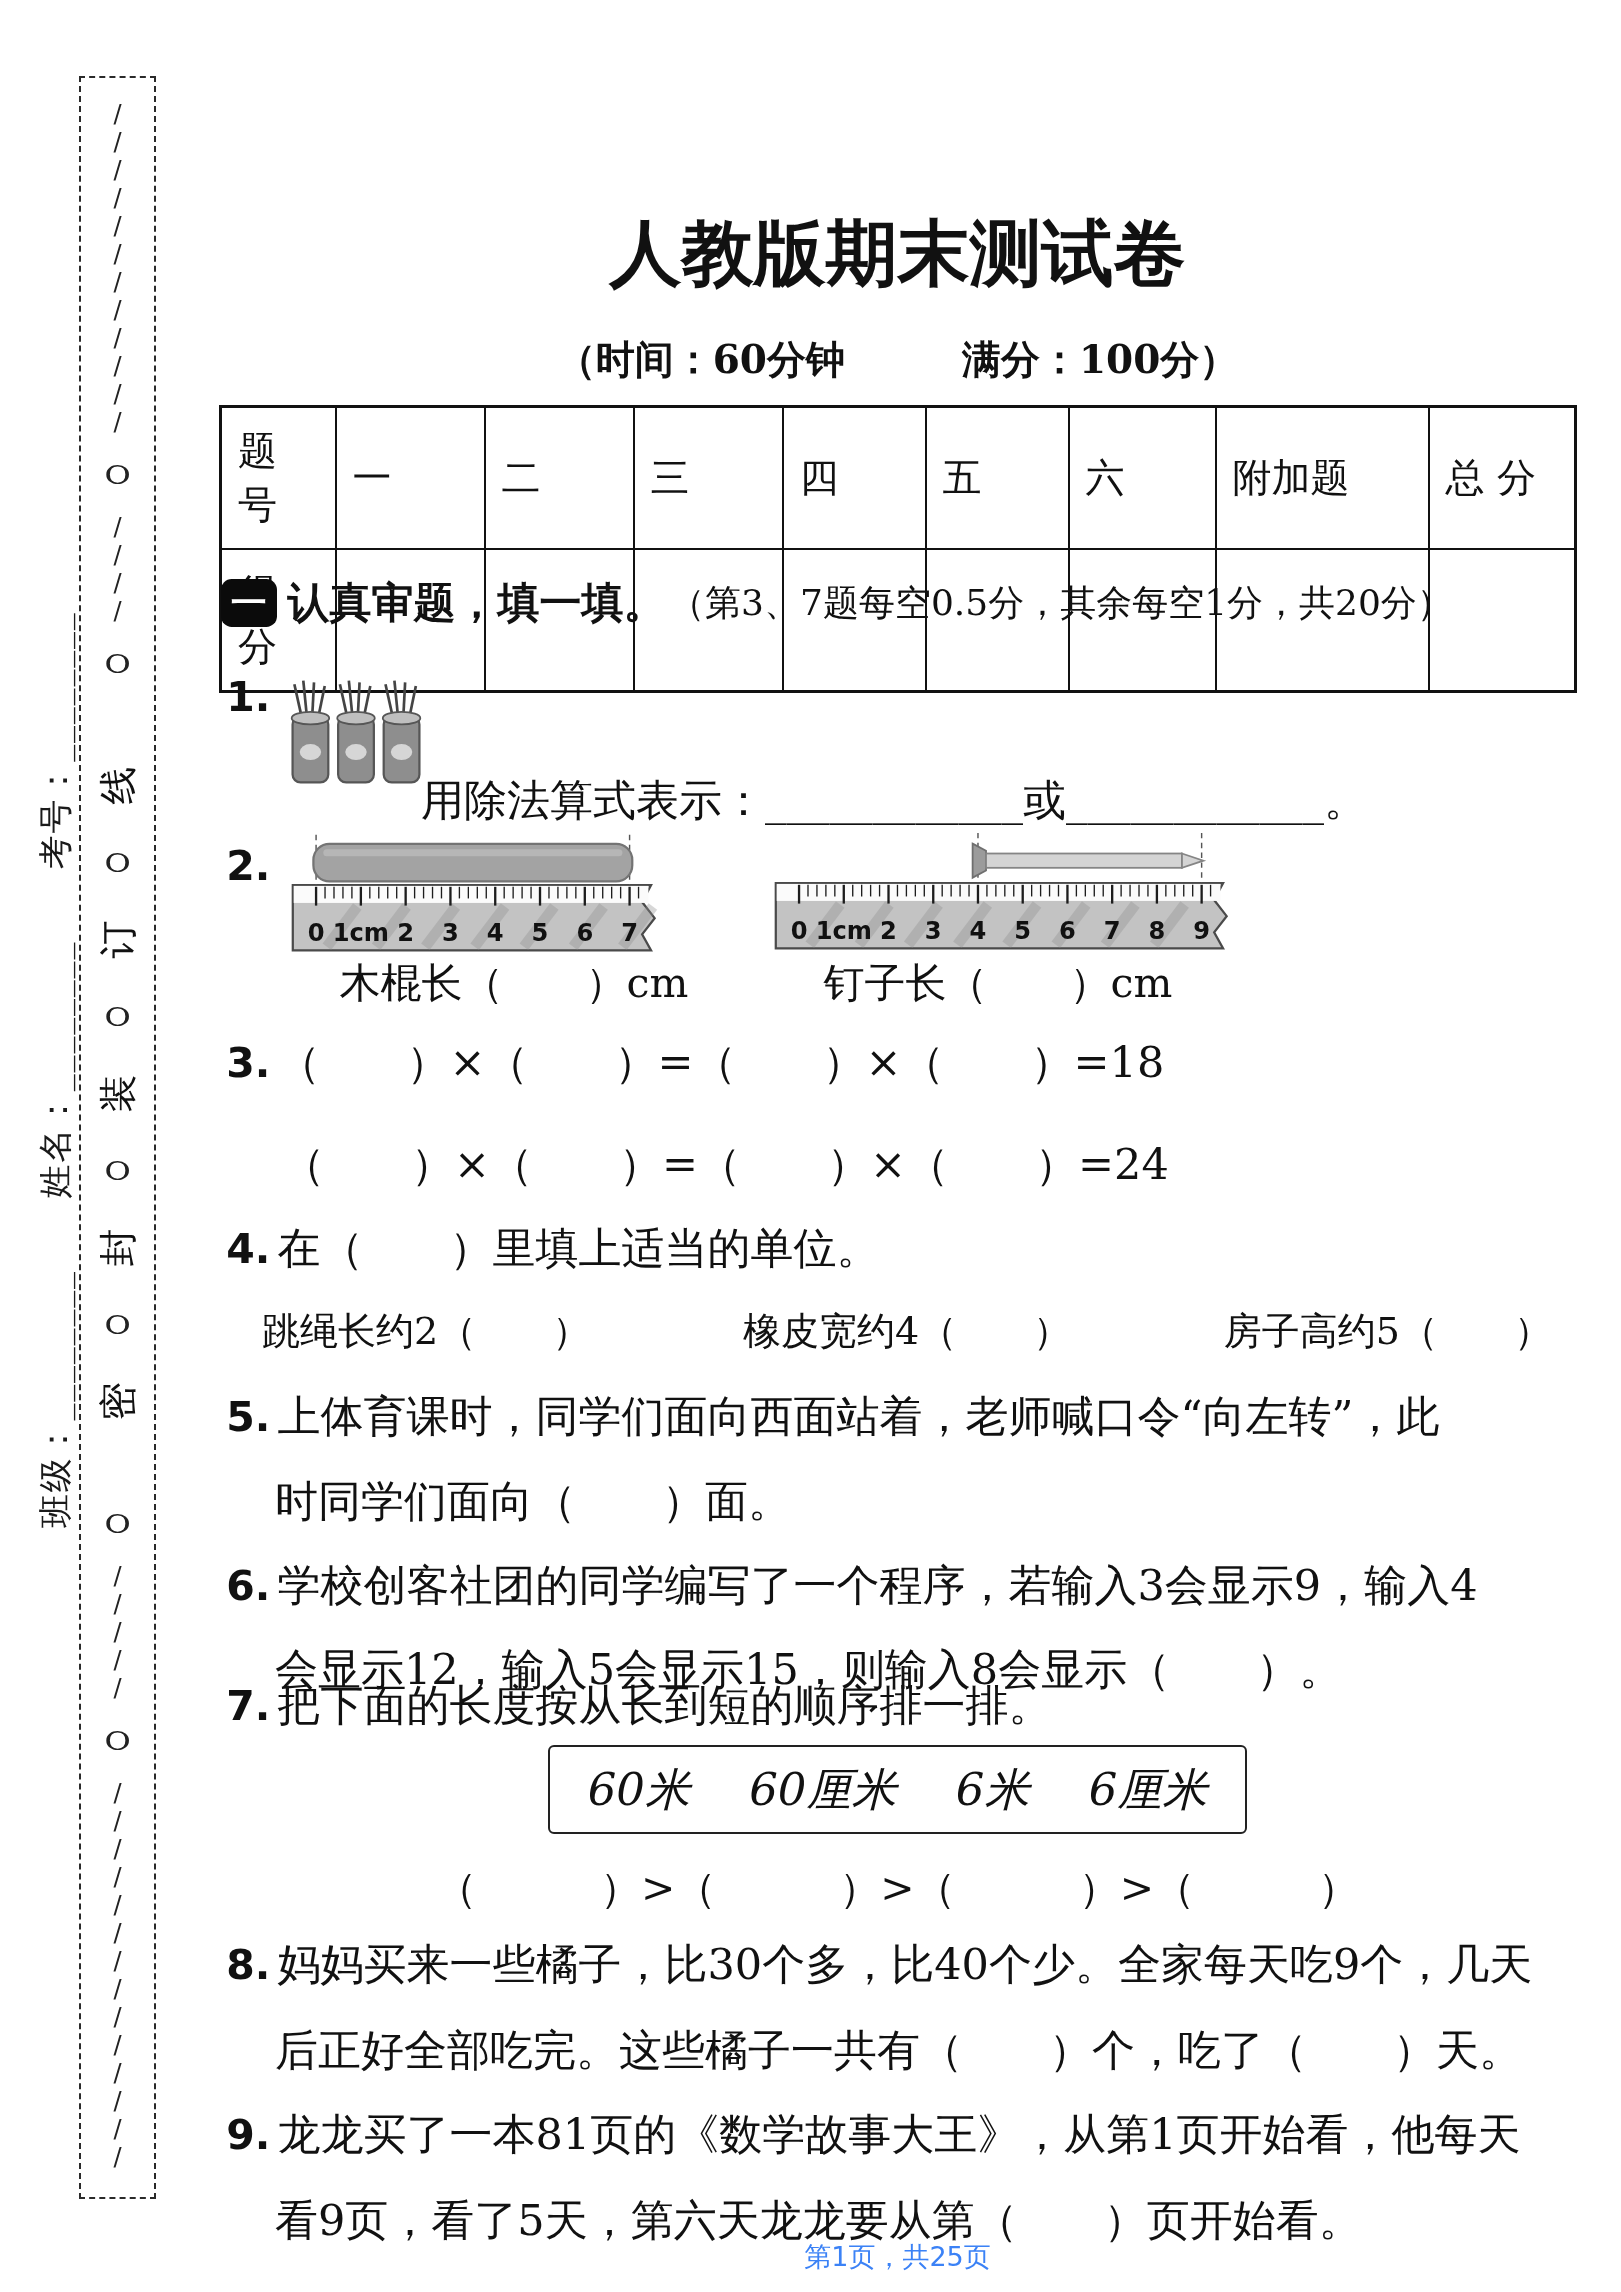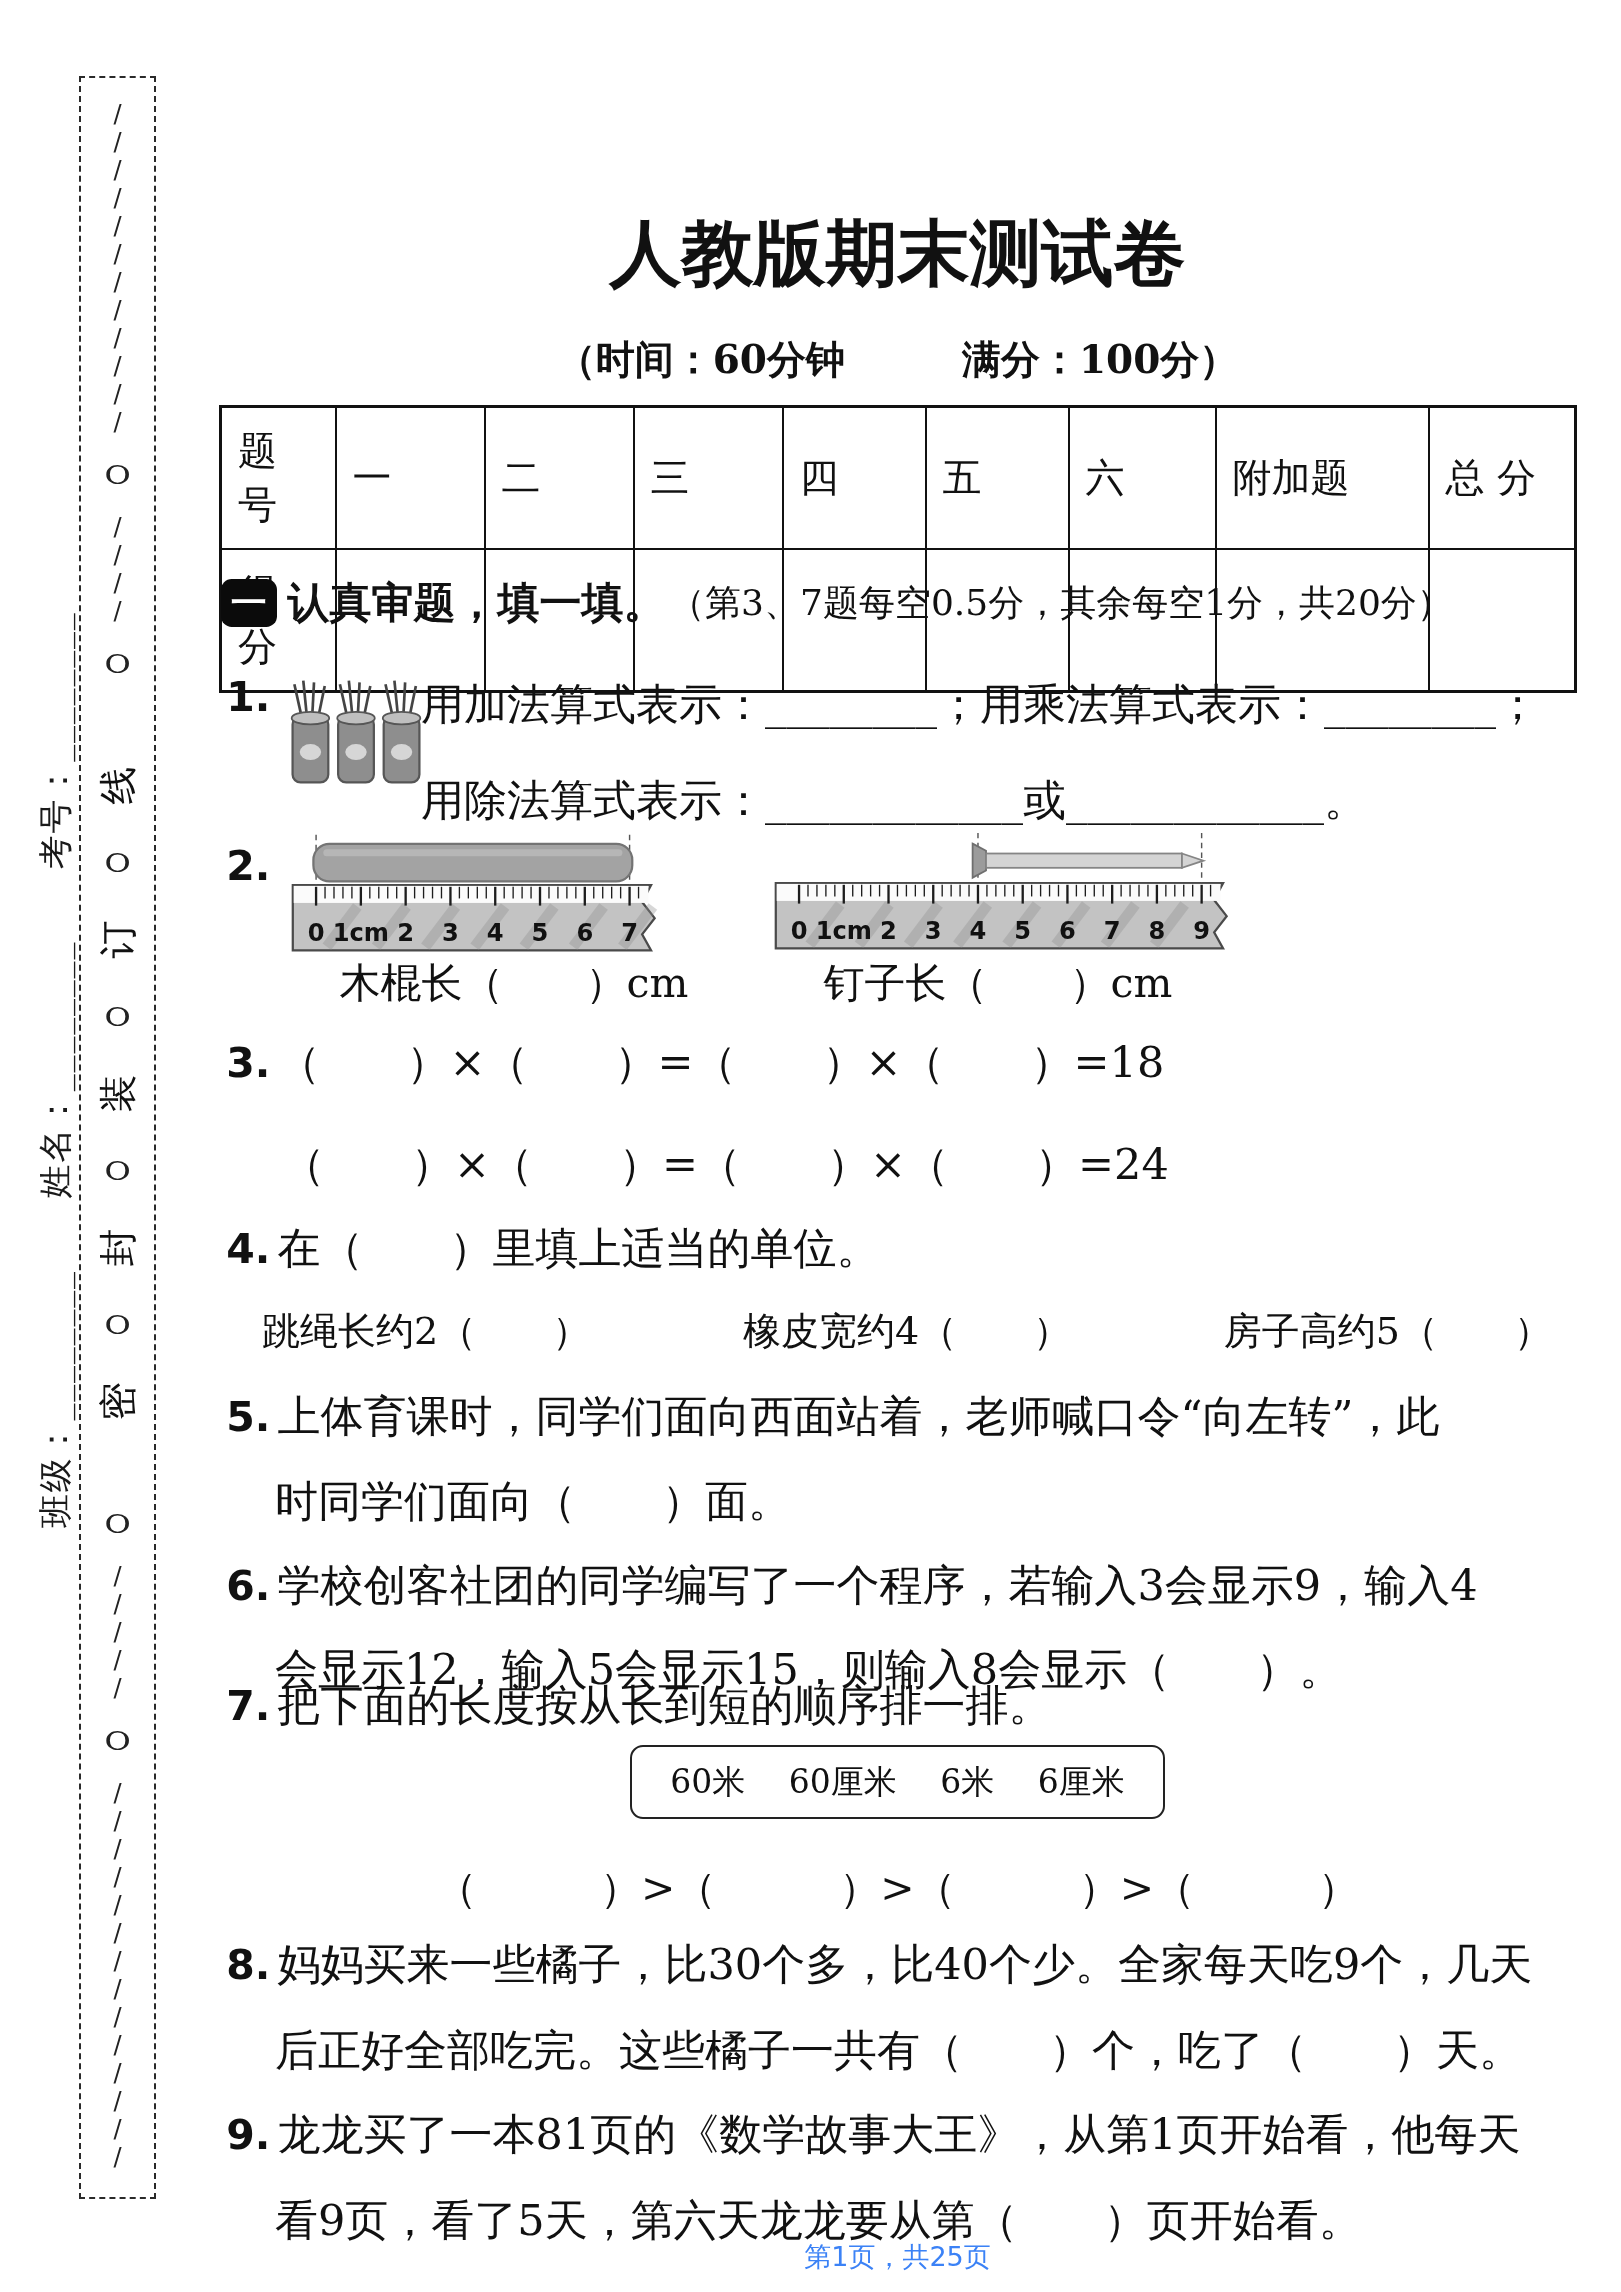--- a/index.html
+++ b/index.html
@@ -38,22 +38,22 @@
   .sec-title{font-family:"DejaVu Sans","Liberation Sans",sans-serif;font-weight:bold;font-size:42px;}
   .sec-note{font-size:36px;margin-left:3.6px;}
 
   .qnum{font-family:"DejaVu Sans","Liberation Sans",sans-serif;font-weight:bold;font-size:41px;margin-right:7.2px;}
   .qtext{font-size:43px;}
   .qline{position:absolute;white-space:nowrap;}
 
   .spread{position:absolute;left:43px;width:1290px;display:flex;justify-content:space-between;font-size:38px;align-items:center;}
 
   .lenbox{position:absolute;left:0;width:100%;top:1745px;text-align:center;}
-  .lenbox-inner{display:inline-block;border:2.7px solid #222;border-radius:13px;
-    padding:12.5px 38px;font-size:33px;white-space:nowrap;}
+  .lenbox-inner{display:inline-block;border:2.7px solid #222;border-radius:6px;
+    padding:12.5px 38px;font-size:45px;white-space:nowrap;font-style:italic;}
   .compare{position:absolute;left:0;width:100%;top:1861px;text-align:center;font-size:41px;}
 
   .ruler-label{position:absolute;font-size:41px;white-space:nowrap;text-align:center;width:376px;}
   .footer{position:absolute;left:0;width:100%;top:2239px;text-align:center;font-size:27px;
     font-family:"DejaVu Sans","Liberation Sans",sans-serif;color:#3b82f6;}
 </style>
 </head>
 <body>
 
 <div class="page">
@@ -191,21 +191,20 @@
           <path d="M14 44 L6 8" stroke="#444" stroke-width="3" fill="none"></path>
           <path d="M20 44 L16 4" stroke="#444" stroke-width="3" fill="none"></path>
           <path d="M26 44 L28 6" stroke="#444" stroke-width="3" fill="none"></path>
           <path d="M33 44 L40 10" stroke="#444" stroke-width="3" fill="none"></path>
           <rect x="4" y="44" width="40" height="74" rx="9" fill="#8e8e8e" stroke="#565656" stroke-width="2.5"></rect>
           <ellipse cx="24" cy="46" rx="21" ry="7" fill="#bfbfbf" stroke="#565656" stroke-width="2"></ellipse>
           <ellipse cx="24" cy="84" rx="12" ry="9" fill="#e3e3e3" opacity="0.85"></ellipse>
         </g>
       </g>
     </svg>
-    <div class="qline qtext" style="left:202px;top:676px;">用加法算式表示：________；用乘法算式表示：________；</div>
     <div class="qline qtext" style="left:202px;top:772px;">用除法算式表示：____________或____________。</div>
 
     <div class="qline" style="left:7.2px;top:842px;">
       <span class="qnum">2.</span>
     </div>
     <svg class="abs" style="left:72px;top:833px;" width="378" height="130" viewBox="0 0 422 145">
         <path d="M2 58 H402 L392 77 L406 95 L392 113 L402 131 H2 Z" fill="#c3c3c3" stroke="#4a4a4a" stroke-width="2.5"></path>
         <line x1="40" y1="127" x2="74" y2="82" stroke="#8f8f8f" stroke-width="12" opacity="0.35"></line>
         <line x1="95" y1="127" x2="129" y2="82" stroke="#8f8f8f" stroke-width="12" opacity="0.35"></line>
         <line x1="150" y1="127" x2="184" y2="82" stroke="#8f8f8f" stroke-width="12" opacity="0.35"></line>

